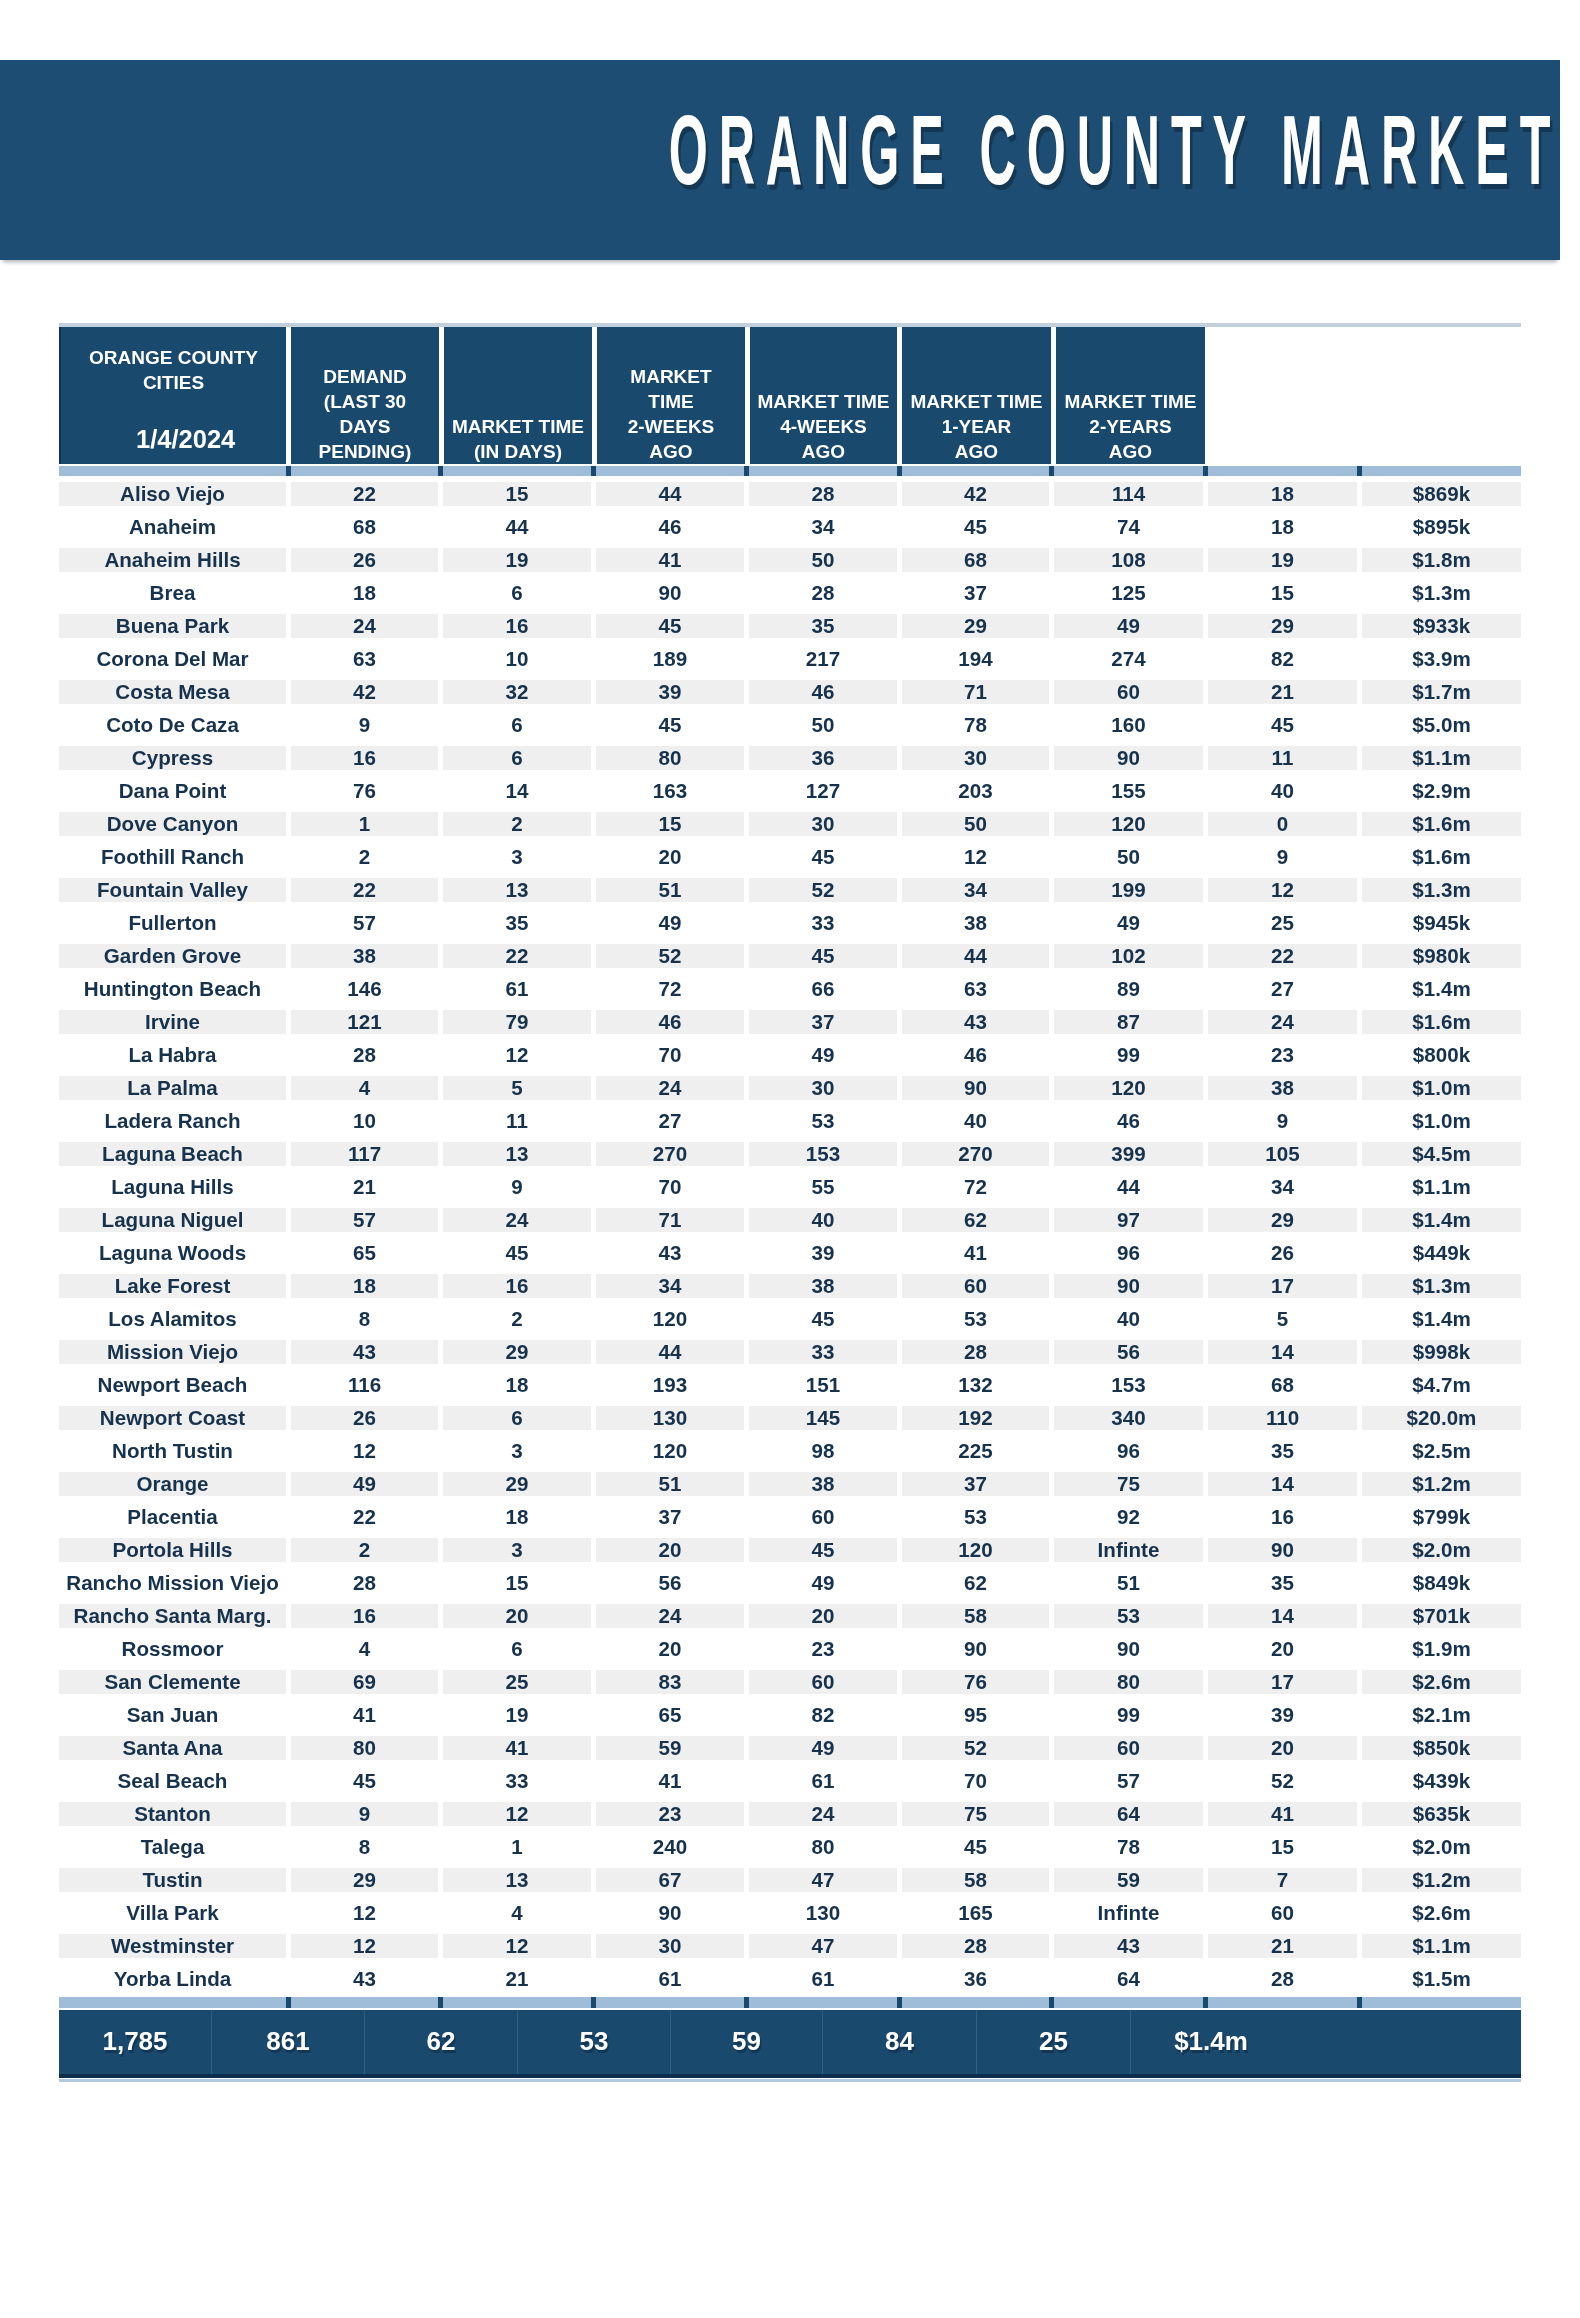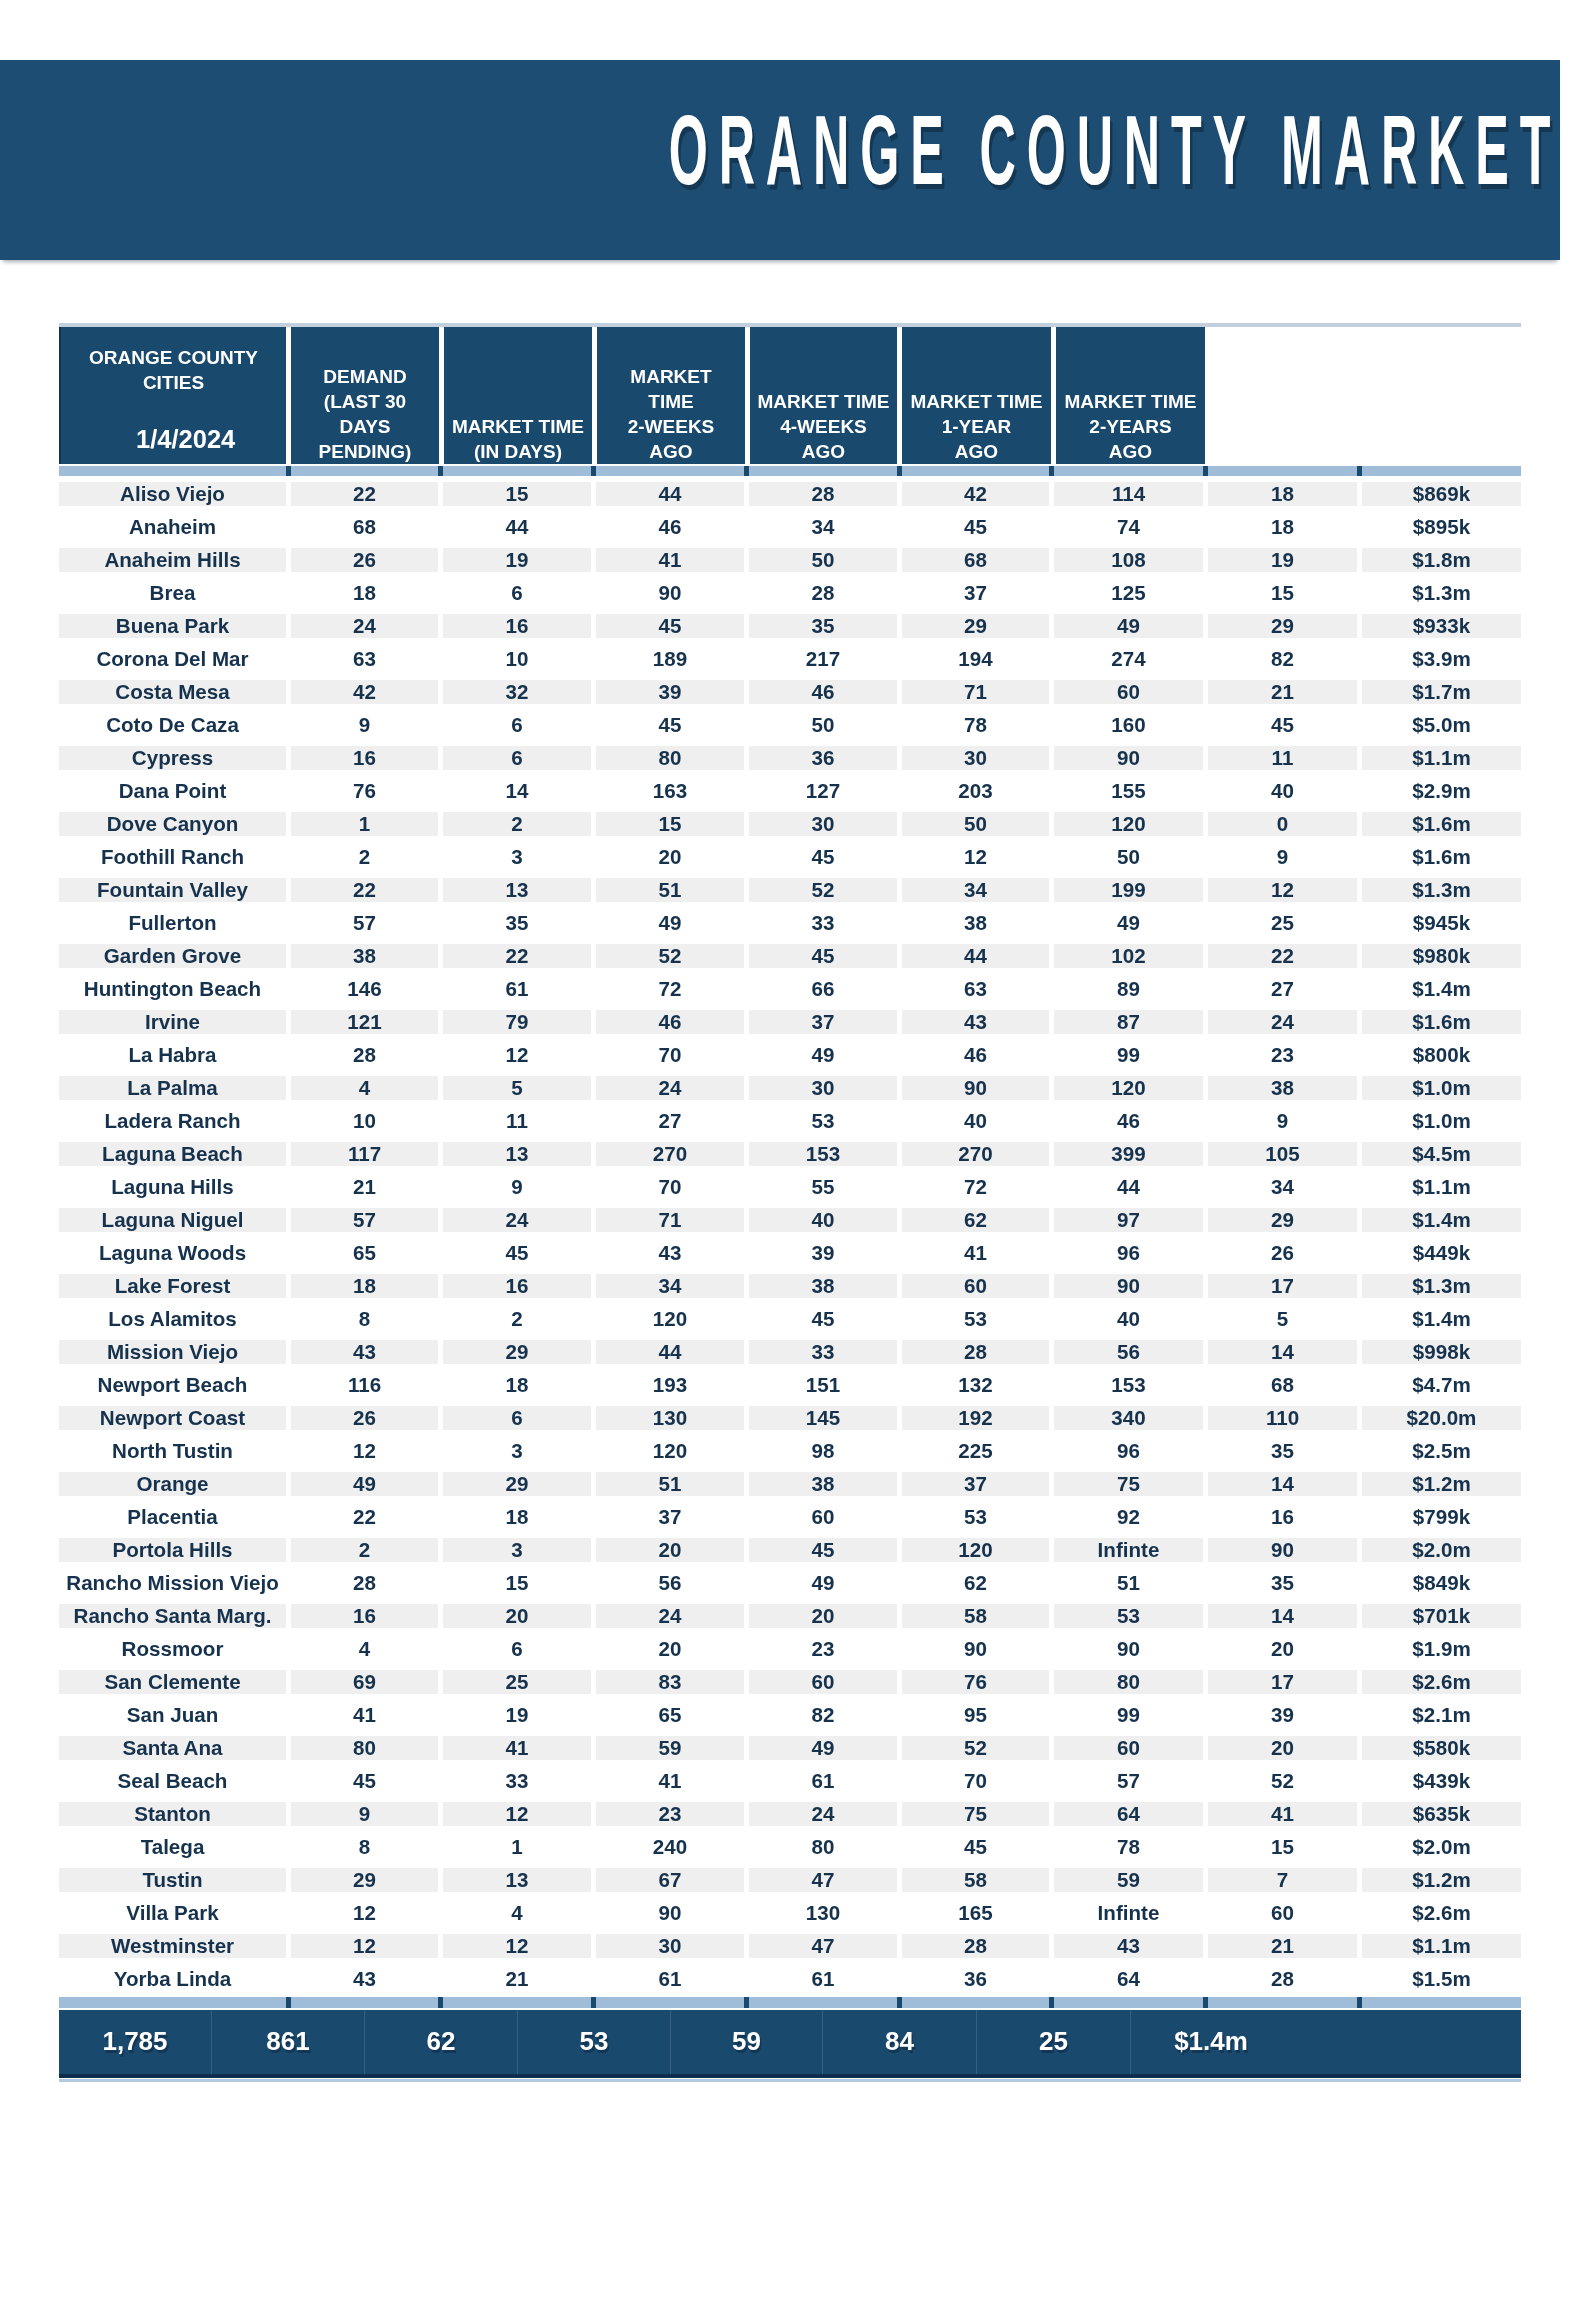--- a/index.html
+++ b/index.html
@@ -539,21 +539,21 @@
       </div>
       <div class="row">
         <div class="cell c0">Santa Ana</div>
         <div class="cell c1">80</div>
         <div class="cell c2">41</div>
         <div class="cell c3">59</div>
         <div class="cell c4">49</div>
         <div class="cell c5">52</div>
         <div class="cell c6">60</div>
         <div class="cell c7">20</div>
-        <div class="cell c8">$580k</div>
+        <div class="cell c8">$850k</div>
       </div>
       <div class="row">
         <div class="cell c0">Seal Beach</div>
         <div class="cell c1">45</div>
         <div class="cell c2">33</div>
         <div class="cell c3">41</div>
         <div class="cell c4">61</div>
         <div class="cell c5">70</div>
         <div class="cell c6">57</div>
         <div class="cell c7">52</div>

